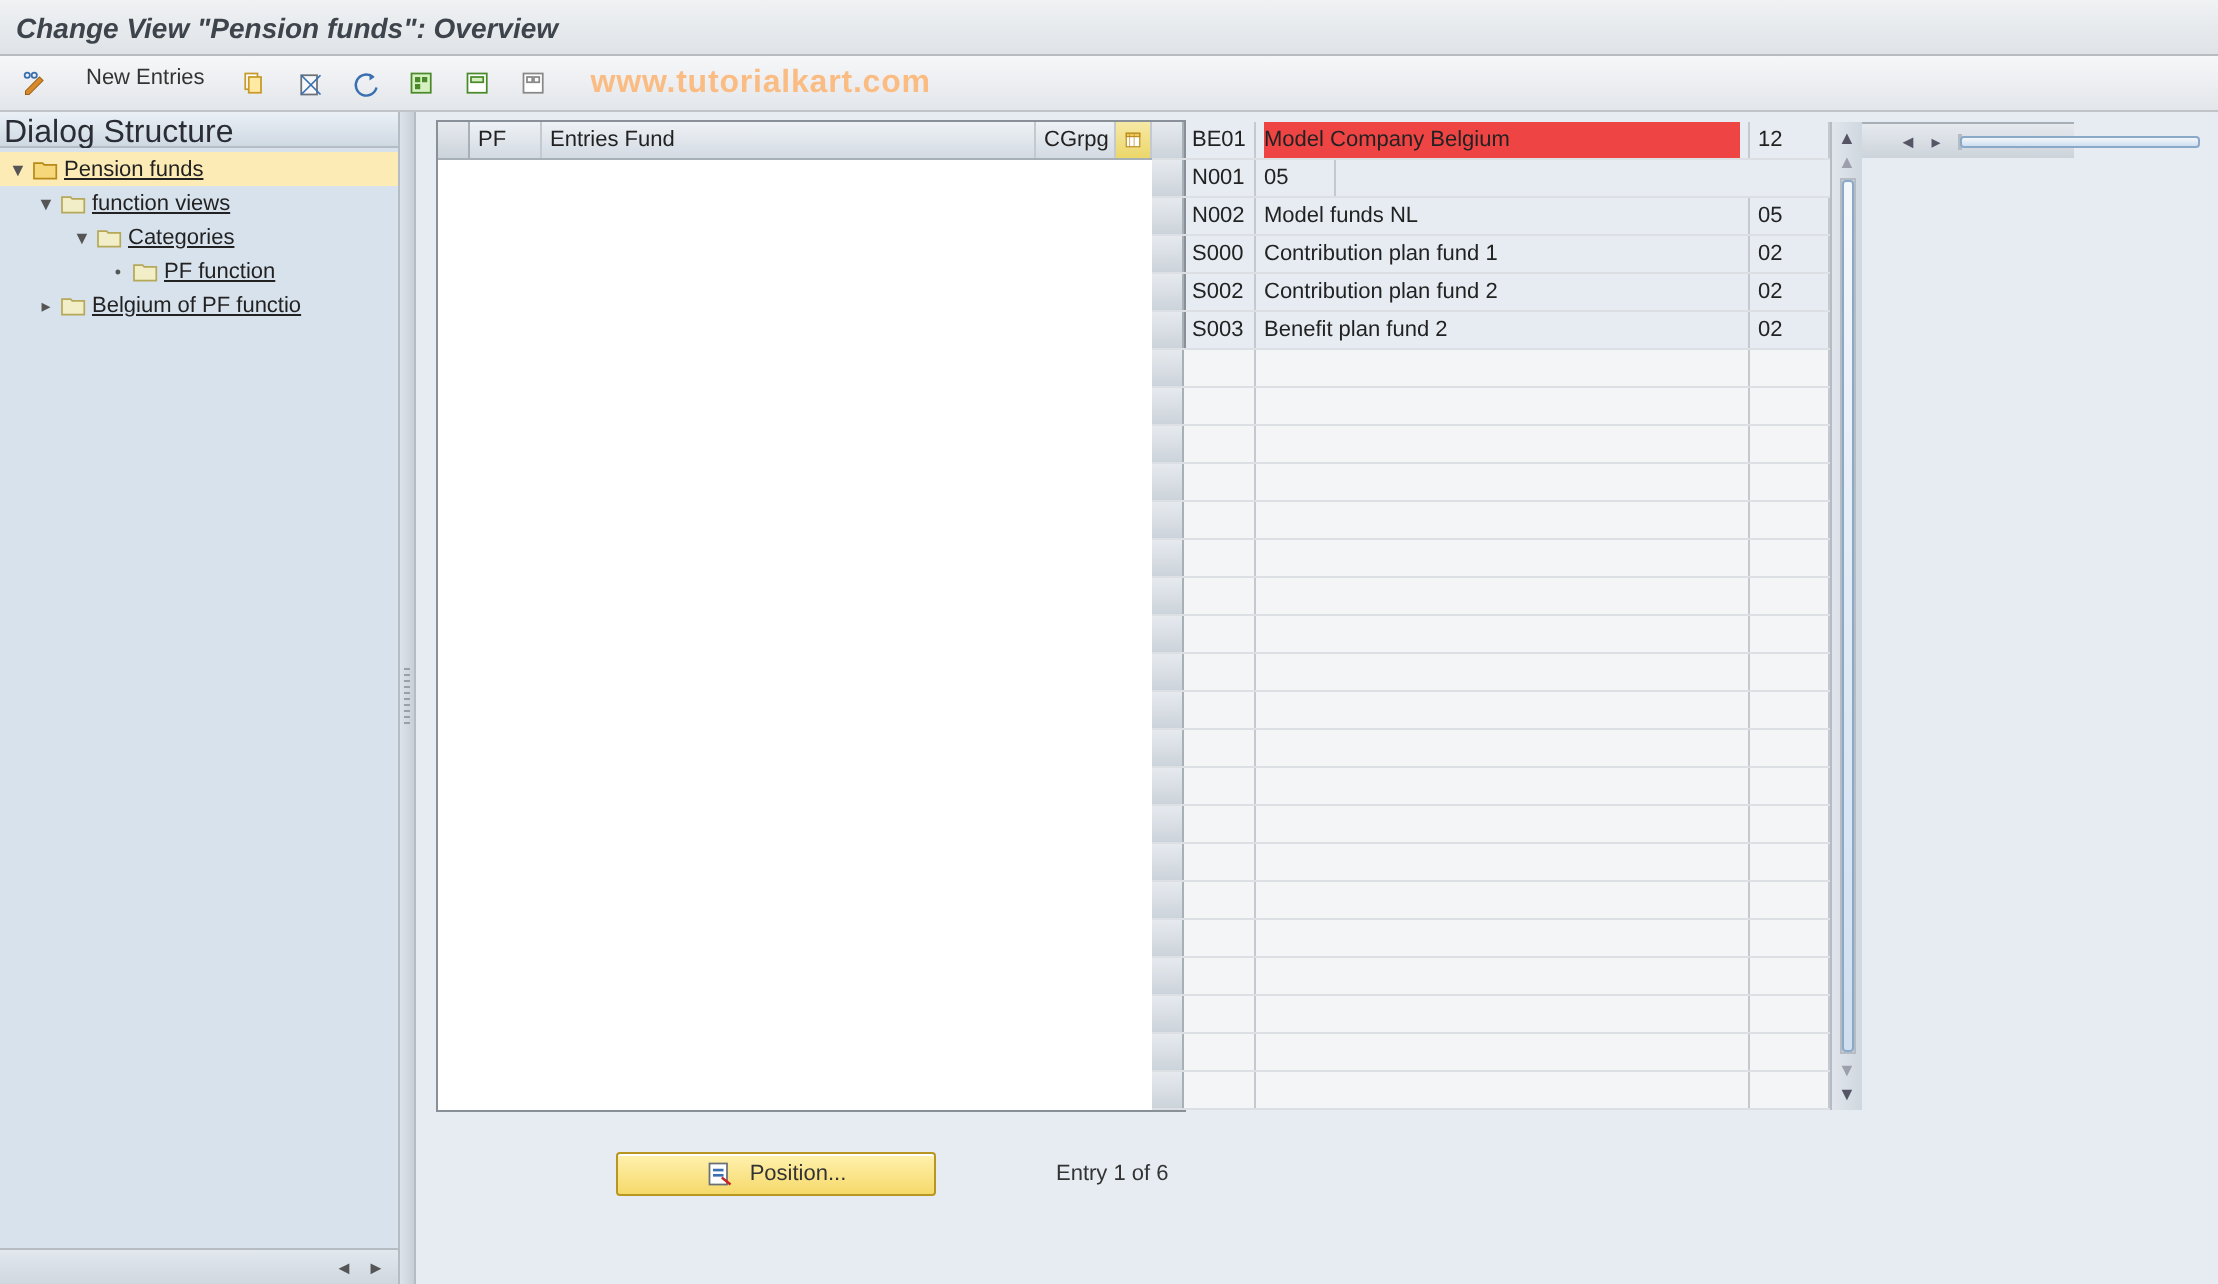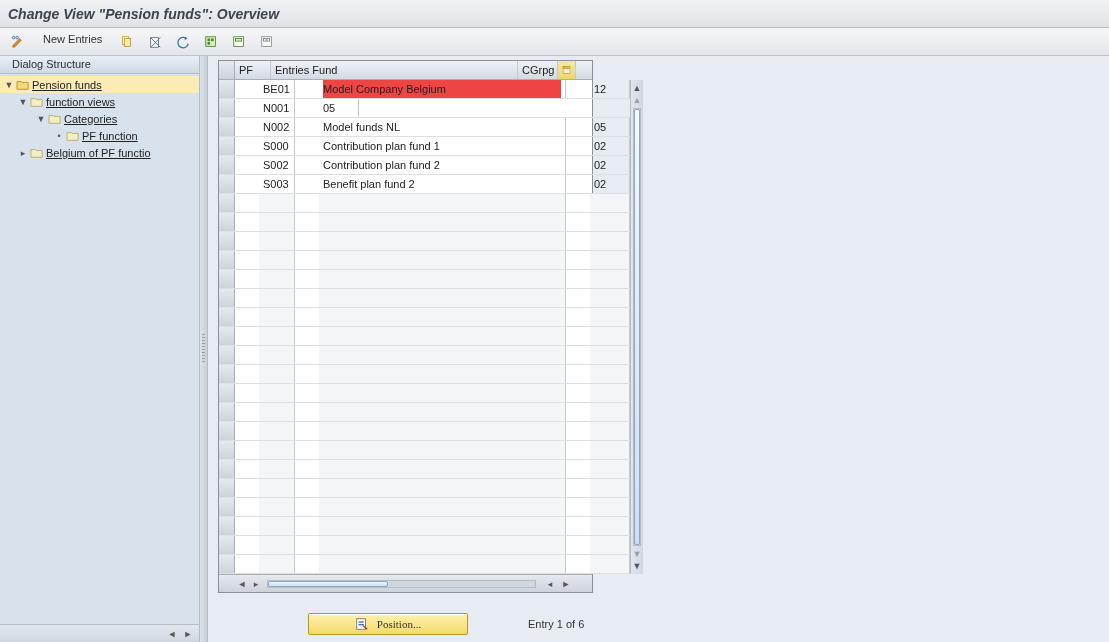--- a/index.html
+++ b/index.html
@@ -76,24 +76,24 @@
   .left-pane {
     width: 200px;
     height: 100%;
     display: flex;
     flex-direction: column;
     border-right: 1px solid #b5bcc4;
     background: #dbe5ee;
   }
   .panel-header {
     height: 18px;
-    padding: 2px 12px;
+    padding: 2px 2px;
     background: linear-gradient(#eaf0f6, #cfd9e3);
     border-bottom: 1px solid #b5bcc4;
-    font-size: 11px;
+    font-size: 16px;
     color: #2a2e34;
   }
   .tree {
     flex: 1;
     background: #d8e2ed;
     padding: 2px 0 0 0;
     overflow: hidden;
     position: relative;
   }
   .tree-row {
@@ -141,42 +141,42 @@
     flex:1;
     display:flex;flex-direction:column;
     background:#e6ecf2;
     padding: 4px 0 0 10px;
   }
   
   .grid {
     width: 375px;
     border:1px solid #8a9098;
     background:#fff;
-    display:flex;flex-direction:column;
+    display:flex;flex-direction:row;
   }
   .grid-header, .grid-row {
     display:flex; height:19px;
   }
   .grid-header { background:linear-gradient(#eef2f6,#d3dae2); border-bottom:1px solid #a7afb7;}
   .gh, .gc {
     border-right:1px solid #c3c9cf;
     display:flex;align-items:center;
     padding:0 4px;
     overflow:hidden;white-space:nowrap;
   }
   .gh { font-weight:normal; color:#222; background:transparent; cursor:pointer;}
   .sel-col { width:16px; padding:0; background:linear-gradient(#e6eaef,#ccd3da); border-right:1px solid #a7afb7;}
   .pf-col  { width:36px; }
   .name-col{ width:247px; }
   .cg-col  { width:40px; }
   .cfg-col { width:18px; justify-content:center; background:linear-gradient(#f6e9a5,#ecd76a); cursor:pointer;}
   .cfg-col svg{width:12px;height:12px;}
   .grid-body { display:flex; }
   .rows { flex:1; }
-  .grid-row { border-bottom:1px solid #dcdfe3;gap:24px;}
+  .grid-row { border-bottom:1px solid #dcdfe3;}
   .grid-row .sel-col { height:100%; cursor:pointer;}
   .grid-row input.cell-in {
     border:none;outline:none;width:100%;height:100%;
     font: inherit; padding:0;background:transparent;color:#222;
   }
   .grid-row.selected .name-col input { background:#ef4444; }
   .grid-row.empty .gc { background:#f4f5f7; }
   .grid-row.empty .sel-col { background:linear-gradient(#e6eaef,#ccd3da);}
   .vscroll {
     width:16px;
@@ -208,21 +208,20 @@
   .position-btn{
     width:160px;height:22px;
     display:flex;align-items:center;justify-content:center;
     gap:8px;
     background:linear-gradient(#fff2b0,#f6d96a);
     border:1px solid #b79722;
     border-radius:2px;
     cursor:pointer;
     box-shadow:0 1px 0 #fff inset;
     color:#333;
-    font-family:Liberation Serif, serif;
   }
   .position-btn .icon-svg{width:14px;height:14px;}
   .entry-text{color:#333;}
 </style>
 </head>
 <body>
 <div class="app">
 
 <div class="titlebar">
   <span>Change View "Pension funds": Overview</span>
@@ -271,20 +270,21 @@
       <rect x="4" y="4" width="7" height="3" fill="#d6f0c2" stroke="#4a8a2a"></rect>
     </svg>
   </div>
   <div class="tb-btn">
     <svg class="icon-svg" viewBox="0 0 16 16">
       <rect x="2" y="2" width="11" height="11" fill="#fff" stroke="#888"></rect>
       <rect x="4" y="4" width="3" height="3" fill="none" stroke="#888"></rect>
       <rect x="8" y="4" width="3" height="3" fill="none" stroke="#888"></rect>
     </svg>
   </div>
+  <span class="watermark">www.tutorialkart.com</span>
 </div>
 
 <div class="body">
 
   <div class="left-pane">
     <div class="panel-header">Dialog Structure</div>
     <div class="tree" id="tree">
           <div class="tree-row ind0 selected">
             <span class="exp">▼</span>
             <span class="folder">

